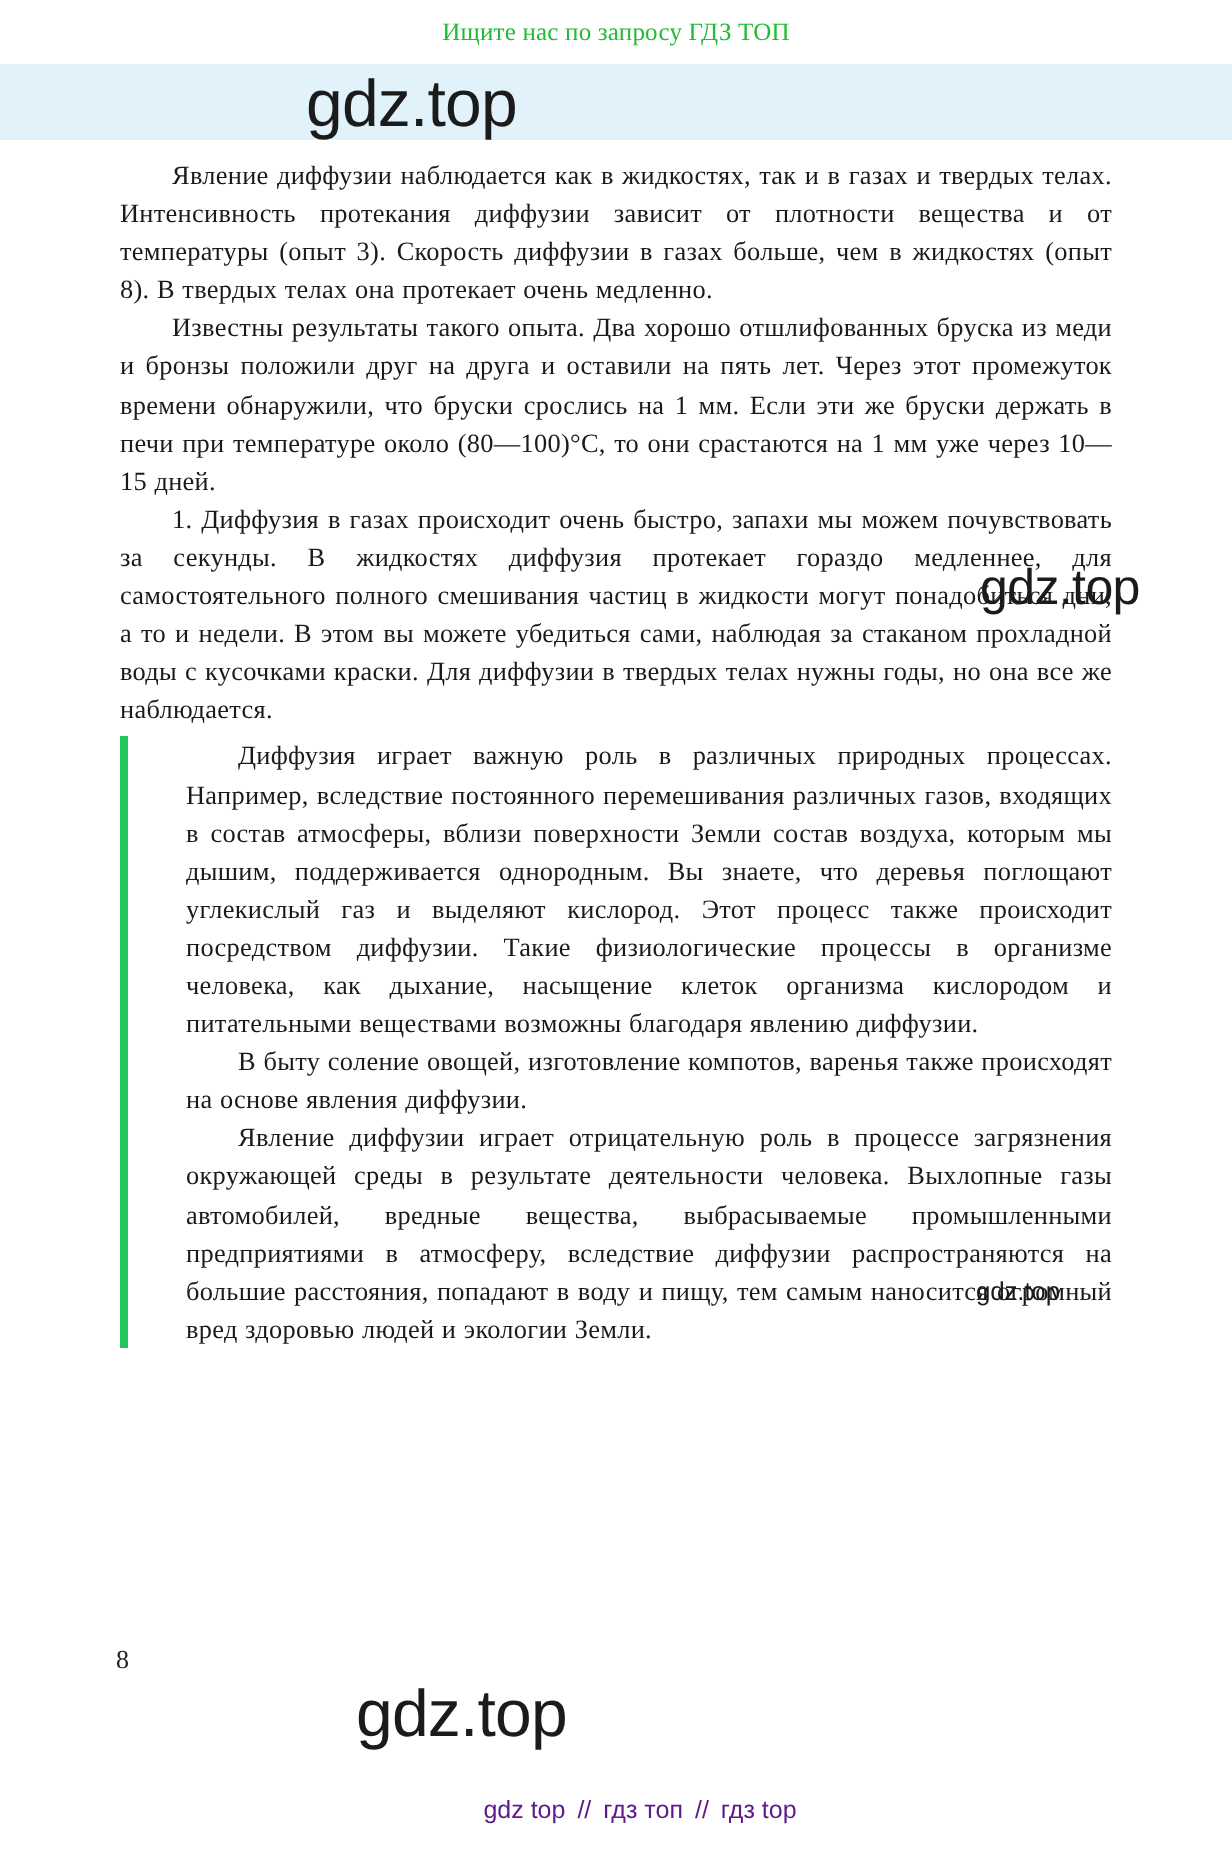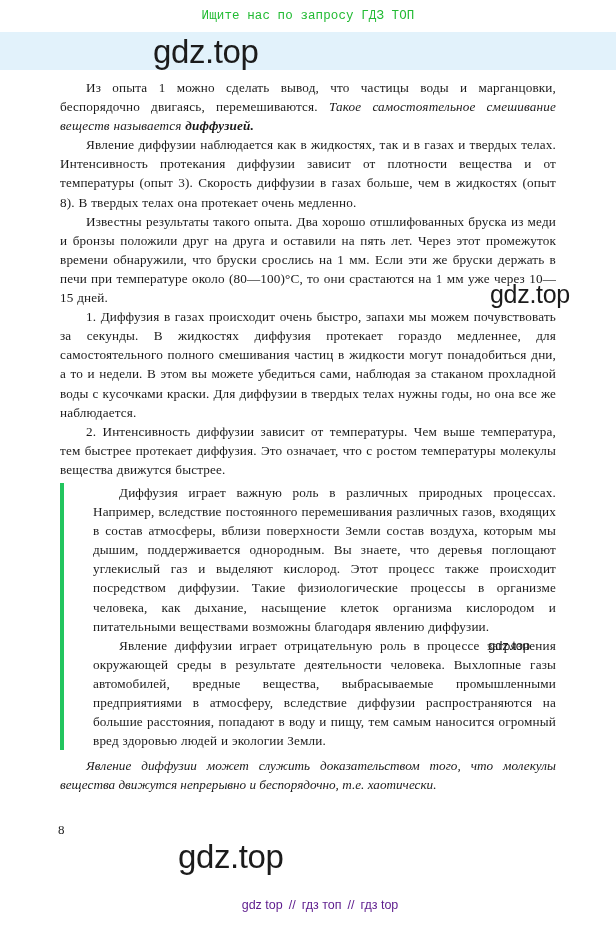--- a/index.html
+++ b/index.html
@@ -20,21 +20,21 @@
   .promo-bar {
     position: absolute;
     top: 0; left: 0;
     width: 616px;
     height: 32px;
     display: flex;
     align-items: center;
     justify-content: center;
   }
   .promo-text {
-    font-family: Liberation Mono, monospace;
+    font-family: Liberation Serif, serif;
     font-size: 12.5px;
     color: #22bb33;
     letter-spacing: 0.1px;
     white-space: nowrap;
   }
 
   
   .brand-band {
     position: absolute;
     top: 32px; left: 0;
@@ -158,37 +158,35 @@
 
 <div class="promo-bar">
   <span class="promo-text">Ищите нас по запросу ГДЗ ТОП</span>
 </div>
 
 <div class="brand-band"></div>
 <div class="brand-top-logo">gdz.top</div>
 
 <div class="page">
 
-  <p class="para"><span>Из опыта 1 можно сделать вывод, что частицы воды и марганцовки, беспорядочно двигаясь, перемешиваются. </span><span class="it">Такое самостоятельное смешивание веществ называется </span><span class="it-b">диффузией.</span></p>
 
   <p class="para">Явление диффузии наблюдается как в жидкостях, так и в газах и твердых телах. Интенсивность протекания диффузии зависит от плотности вещества и от температуры (опыт 3). Скорость диффузии в газах больше, чем в жидкостях (опыт 8). В твердых телах она протекает очень медленно.</p>
 
   <p class="para">Известны результаты такого опыта. Два хорошо отшлифованных бруска из меди и бронзы положили друг на друга и оставили на пять лет. Через этот промежуток времени обнаружили, что бруски срослись на 1 мм. Если эти же бруски держать в печи при температуре около (80—100)°С, то они срастаются на 1 мм уже через 10—15 дней.</p>
 
 
   <p class="para">1. Диффузия в газах происходит очень быстро, запахи мы можем почувствовать за секунды. В жидкостях диффузия протекает гораздо медленнее, для самостоятельного полного смешивания частиц в жидкости могут понадобиться дни, а то и недели. В этом вы можете убедиться сами, наблюдая за стаканом прохладной воды с кусочками краски. Для диффузии в твердых телах нужны годы, но она все же наблюдается.</p>
 
-  <p class="para">2. Интенсивность диффузии зависит от температуры. Чем выше температура, тем быстрее протекает диффузия. Это означает, что с ростом температуры молекулы вещества движутся быстрее.</p>
 
   <div class="callout">
     <p class="para">Диффузия играет важную роль в различных природных процессах. Например, вследствие постоянного перемешивания различных газов, входящих в состав атмосферы, вблизи поверхности Земли состав воздуха, которым мы дышим, поддерживается однородным. Вы знаете, что деревья поглощают углекислый газ и выделяют кислород. Этот процесс также происходит посредством диффузии. Такие физиологические процессы в организме человека, как дыхание, насыщение клеток организма кислородом и питательными веществами возможны благодаря явлению диффузии.</p>
+    <p class="para">В быту соление овощей, изготовление компотов, варенья также происходят на основе явления диффузии.</p>
     <p class="para">Явление диффузии играет отрицательную роль в процессе загрязнения окружающей среды в результате деятельности человека. Выхлопные газы автомобилей, вредные вещества, выбрасываемые промышленными предприятиями в атмосферу, вследствие диффузии распространяются на большие расстояния, попадают в воду и пищу, тем самым наносится огромный вред здоровью людей и экологии Земли.</p>
   </div>
 
-  <p class="conclusion">Явление диффузии может служить доказательством того, что молекулы вещества движутся непрерывно и беспорядочно, т.е. хаотически.</p>
 </div>
 
 <div class="page-number">8</div>
 
 <div class="wm wm-mid">gdz.top</div>
 <div class="wm wm-small">gdz.top</div>
 <div class="wm wm-bottom">gdz.top</div>
 
 <div class="footer">
   <a href="#">gdz top</a>

